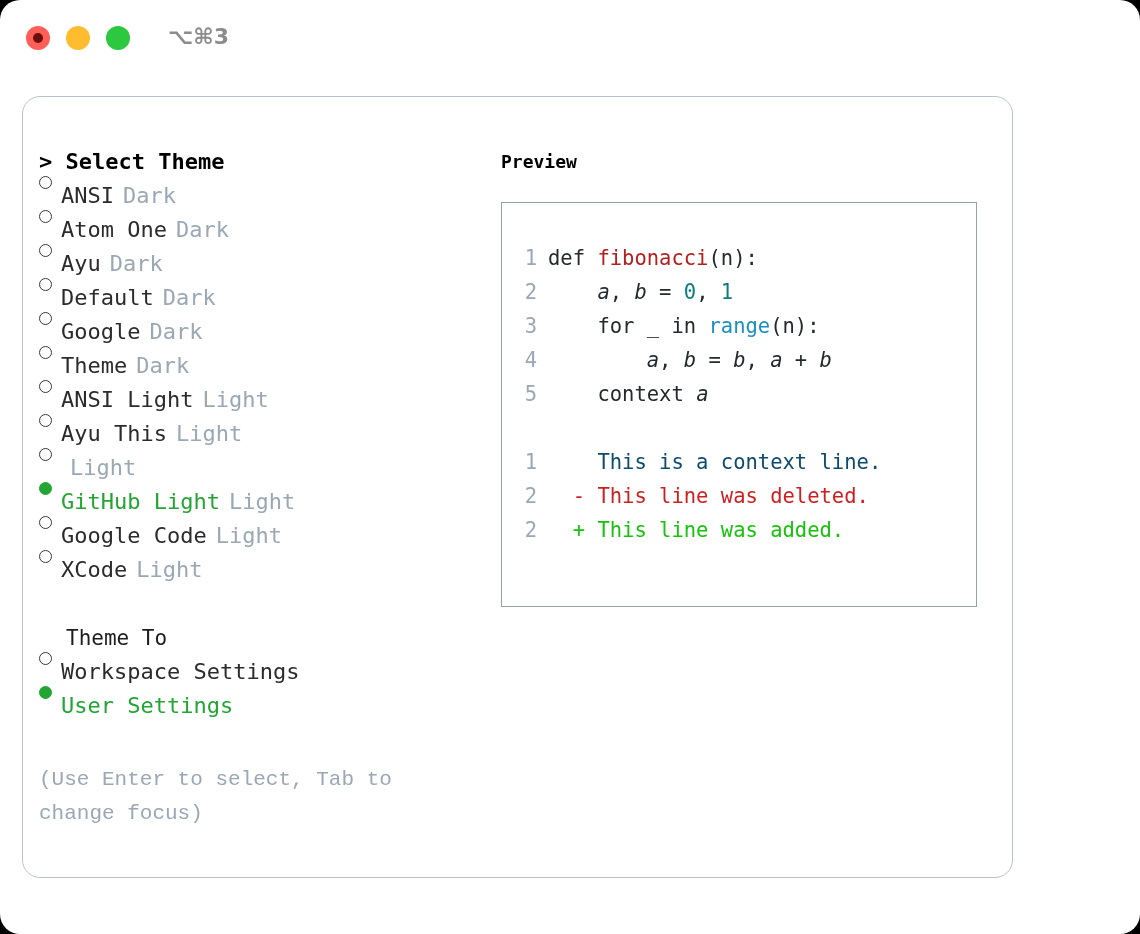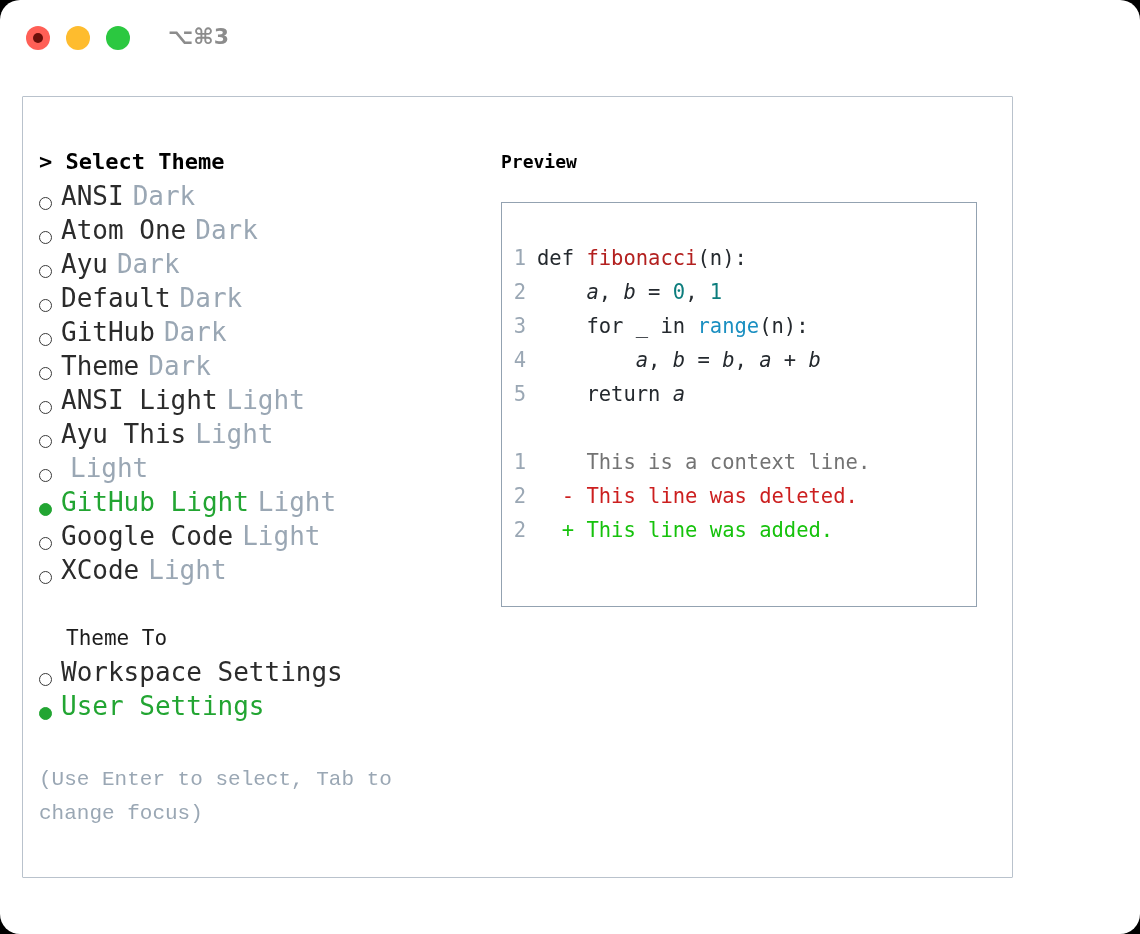--- a/index.html
+++ b/index.html
@@ -64,43 +64,43 @@
   }
 
   
   .panel {
     position: absolute;
     left: 22px;
     top: 96px;
     width: 991px;
     height: 782px;
     border: 1.5px solid #b9c2cc;
-    border-radius: 1px;
+    border-radius: 18px;
     box-sizing: border-box;
     background: #ffffff;
   }
 
   
   .left-col {
     position: absolute;
     left: 16px;
     top: 48px;
     width: 450px;
   }
   .section-title {
     font-size: 22px;
     font-weight: bold;
     color: #000000;
     line-height: 34px;
     white-space: pre;
   }
   .theme-row {
     display: flex;
-    align-items: flex-end;
-    font-size: 26px;
+    align-items: flex-start;
+    font-size: 22px;
     line-height: 34px;
     white-space: pre;
   }
   .radio {
     display: inline-block;
     width: 13px;
     height: 13px;
     border-radius: 50%;
     box-sizing: border-box;
     margin-right: 9px;
@@ -156,21 +156,21 @@
     line-height: 34px;
     white-space: pre;
   }
   .preview-box {
     margin-top: 23px;
     width: 476px;
     height: 405px;
     border: 1.5px solid #93a2b1;
     box-sizing: border-box;
     background: #ffffff;
-    padding: 38px 0 0 10px;
+    padding: 38px 0 0 21px;
   }
   .code-line {
     font-size: 20.5px;
     line-height: 34px;
     white-space: pre;
     color: #24292e;
   }
   .ln {
     color: #9aa7b4;
     display: inline-block;
@@ -179,21 +179,21 @@
     margin-right: 11px;
   }
   .tok-def      { color: #24292e; }
   .tok-func     { color: #b3201f; }
   .tok-num      { color: #0c7d7d; }
   .tok-builtin  { color: #1a8fc1; }
   .tok-var      { color: #24292e; font-style: italic; }
   .tok-plain    { color: #24292e; }
 
   .diff-gap { height: 34px; }
-  .diff-context { color: #737373; }
+  .diff-context { color: #0c4a6e; }
   .diff-del     { color: #cc1f1f; }
   .diff-add     { color: #16c20c; }
 </style>
 </head>
 <body>
 
 <div class="window">
 
   <div class="titlebar">
     <div class="dot dot-red"></div>
@@ -206,21 +206,21 @@
 
     <div class="left-col">
 
       <div class="section-title">&gt; Select Theme</div>
 
       <div id="theme-list">
           <div class="theme-row"><span class="radio off"></span><span class="theme-name">ANSI</span><span class="theme-mode">Dark</span></div>
           <div class="theme-row"><span class="radio off"></span><span class="theme-name">Atom One</span><span class="theme-mode">Dark</span></div>
           <div class="theme-row"><span class="radio off"></span><span class="theme-name">Ayu</span><span class="theme-mode">Dark</span></div>
           <div class="theme-row"><span class="radio off"></span><span class="theme-name">Default</span><span class="theme-mode">Dark</span></div>
-          <div class="theme-row"><span class="radio off"></span><span class="theme-name">GitHub</span><span class="theme-mode">Dark</span></div>
+          <div class="theme-row"><span class="radio off"></span><span class="theme-name">Google</span><span class="theme-mode">Dark</span></div>
           <div class="theme-row"><span class="radio off"></span><span class="theme-name">Theme</span><span class="theme-mode">Dark</span></div>
           <div class="theme-row"><span class="radio off"></span><span class="theme-name">ANSI Light</span><span class="theme-mode">Light</span></div>
           <div class="theme-row"><span class="radio off"></span><span class="theme-name">Ayu This</span><span class="theme-mode">Light</span></div>
           <div class="theme-row"><span class="radio off"></span><span class="theme-mode">Light</span></div>
           <div class="theme-row"><span class="radio on"></span><span class="theme-name selected">GitHub Light</span><span class="theme-mode">Light</span></div>
           <div class="theme-row"><span class="radio off"></span><span class="theme-name">Google Code</span><span class="theme-mode">Light</span></div>
           <div class="theme-row"><span class="radio off"></span><span class="theme-name">XCode</span><span class="theme-mode">Light</span></div>
         </div>
 
       <div class="spacer-block"></div>
@@ -237,21 +237,21 @@
 
     <div class="right-col">
       <div class="preview-title">Preview</div>
 
       <div class="preview-box">
         <div id="code-block">
             <div class="code-line"><span class="ln">1</span><span class="tok-def">def </span><span class="tok-func">fibonacci</span><span class="tok-plain">(n):</span></div>
             <div class="code-line"><span class="ln">2</span><span>    </span><span class="tok-var">a</span><span class="tok-plain">, </span><span class="tok-var">b</span><span class="tok-plain"> = </span><span class="tok-num">0</span><span class="tok-plain">, </span><span class="tok-num">1</span></div>
             <div class="code-line"><span class="ln">3</span><span>    </span><span class="tok-def">for _ in </span><span class="tok-builtin">range</span><span class="tok-plain">(n):</span></div>
             <div class="code-line"><span class="ln">4</span><span>        </span><span class="tok-var">a</span><span class="tok-plain">, </span><span class="tok-var">b</span><span class="tok-plain"> = </span><span class="tok-var">b</span><span class="tok-plain">, </span><span class="tok-var">a</span><span class="tok-plain"> + </span><span class="tok-var">b</span></div>
-            <div class="code-line"><span class="ln">5</span><span>    </span><span class="tok-def">return </span><span class="tok-var">a</span></div>
+            <div class="code-line"><span class="ln">5</span><span>    </span><span class="tok-def">context </span><span class="tok-var">a</span></div>
           </div>
         <div class="diff-gap"></div>
         <div id="diff-block">
             <div class="code-line"><span class="ln">1</span><span class="diff-context">    </span><span class="diff-context">This is a context line.</span></div>
             <div class="code-line"><span class="ln">2</span><span class="diff-del">  - </span><span class="diff-del">This line was deleted.</span></div>
             <div class="code-line"><span class="ln">2</span><span class="diff-add">  + </span><span class="diff-add">This line was added.</span></div>
           </div>
       </div>
     </div>
 

